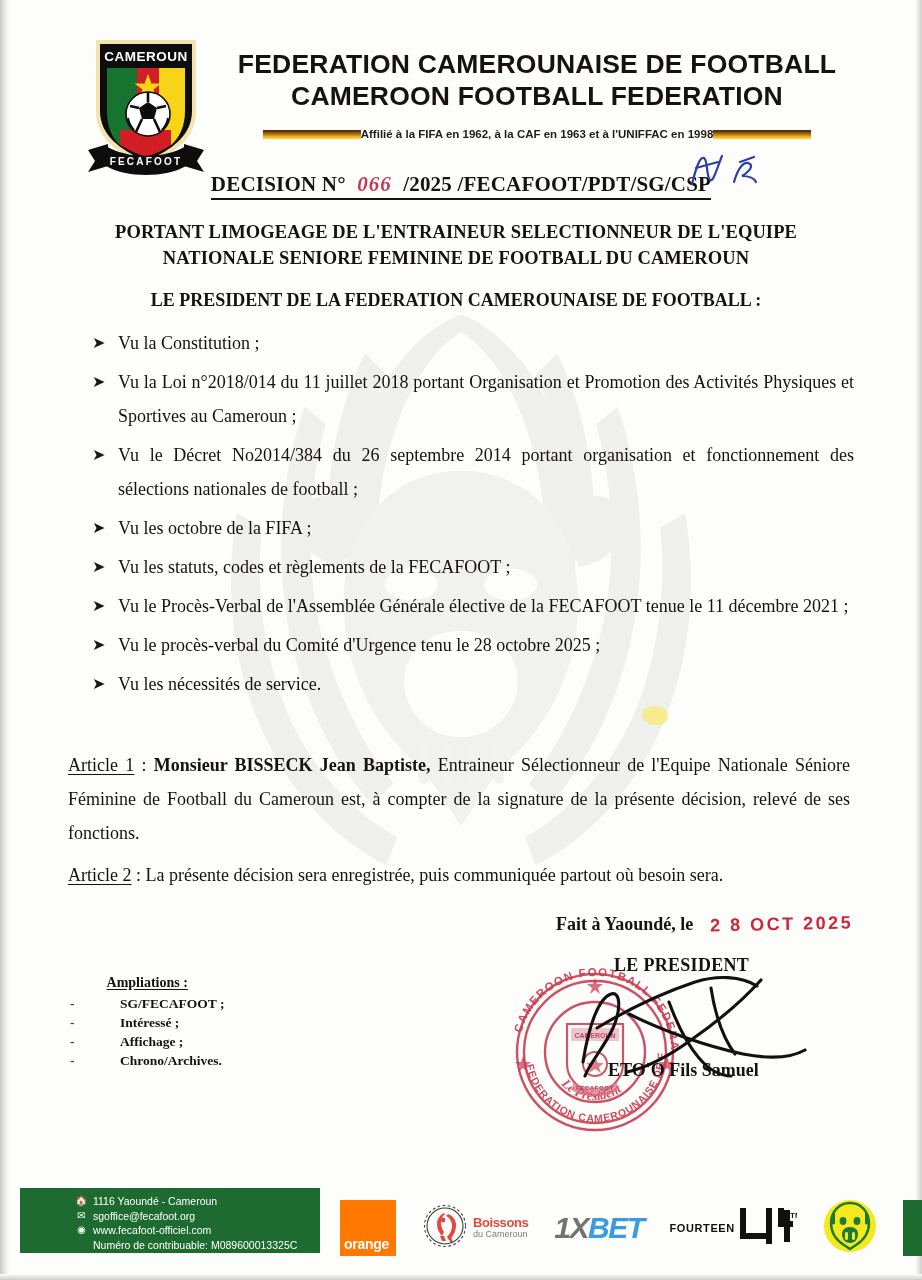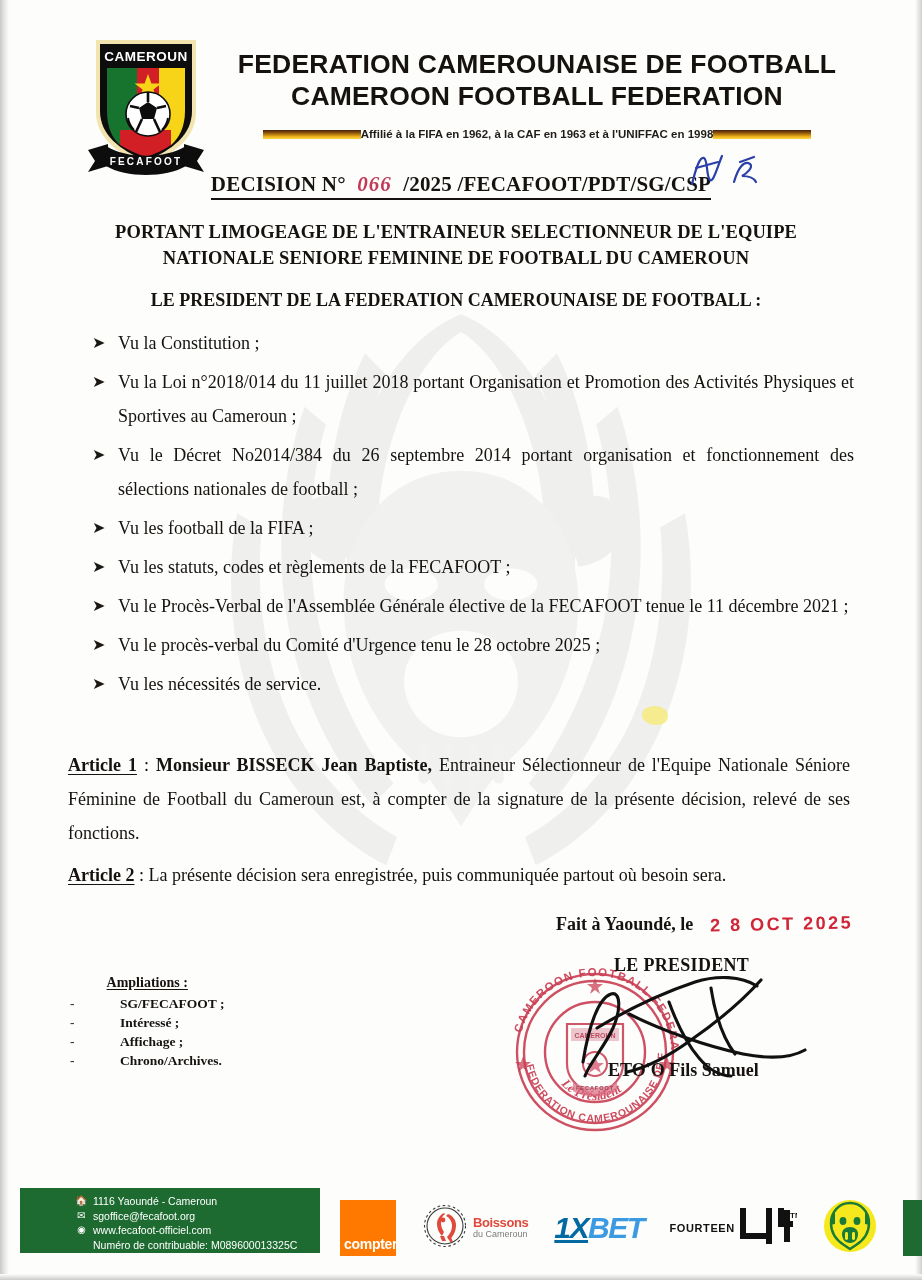--- a/index.html
+++ b/index.html
@@ -192,21 +192,21 @@
     left: 68px;
     width: 782px;
     font-size: 18px;
     line-height: 34px;
     text-align: justify;
     text-align-last: left;
   }
   .article-1 { top: 748px; }
   .article-2 { top: 858px; }
   .art-label {
-    font-weight: bold;
+    font-weight: normal;
     text-decoration: underline;
     text-underline-offset: 3px;
   }
   .art-strong { font-weight: bold; }
 
   
   .fait-line {
     position: absolute;
     left: 556px; top: 914px;
     font-size: 18px;
@@ -329,21 +329,21 @@
   }
   .boissons-txt .b1 { color: #e0493c; font-weight: bold; font-size: 13px; letter-spacing: -0.4px; }
   .boissons-txt .b2 { color: #7b7b7b; font-size: 9px; }
   .sp-1xbet {
     font-family: "Liberation Sans", sans-serif;
     font-weight: bold;
     font-style: italic;
     font-size: 30px;
     letter-spacing: -1.5px;
   }
-  .sp-1xbet .dark { color: #0369a1; text-decoration: underline; }
+  .sp-1xbet .dark { color: #737373; }
   .sp-1xbet .blue { color: #3b9ae1; }
   .sp-fourteen { text-align: center; }
   .sp-fourteen .ft-word {
     font-family: "Liberation Sans", sans-serif;
     font-weight: bold;
     font-size: 11px;
     letter-spacing: 0.6px;
     color: #111;
   }
   .sp-green-bar {
@@ -467,21 +467,21 @@
     <div class="vu-item">
       <span class="vu-arrow">➤</span>
       <span class="vu-text justified">Vu la Loi n°2018/014 du 11 juillet 2018 portant Organisation et Promotion des Activités Physiques et Sportives au Cameroun ;</span>
     </div>
     <div class="vu-item">
       <span class="vu-arrow">➤</span>
       <span class="vu-text justified">Vu le Décret No2014/384 du 26 septembre 2014 portant organisation et fonctionnement des sélections nationales de football ;</span>
     </div>
     <div class="vu-item">
       <span class="vu-arrow">➤</span>
-      <span class="vu-text">Vu les football de la FIFA ;</span>
+      <span class="vu-text">Vu les octobre de la FIFA ;</span>
     </div>
     <div class="vu-item">
       <span class="vu-arrow">➤</span>
       <span class="vu-text">Vu les statuts, codes et règlements de la FECAFOOT ;</span>
     </div>
     <div class="vu-item">
       <span class="vu-arrow">➤</span>
       <span class="vu-text justified">Vu le Procès-Verbal de l'Assemblée Générale élective de la FECAFOOT tenue le 11 décembre 2021 ;</span>
     </div>
     <div class="vu-item">
@@ -602,21 +602,21 @@
       </div>
       <div class="f-row indented">
         <span>Numéro de contribuable: M089600013325C</span>
       </div>
     </div>
 
     <div class="sponsors">
 
       <div class="sp">
         <div class="sp-orange">
-          <span class="ol">compter</span>
+          <span class="ol">orange</span>
         </div>
       </div>
 
       <div class="sp sp-boissons">
         <span>
           <svg width="46" height="46" viewBox="0 0 46 46" xmlns="http://www.w3.org/2000/svg">
             <g stroke="#3a3a3a" stroke-width="1.1" fill="none">
               <circle cx="23" cy="23" r="18"></circle>
               <circle cx="23" cy="23" r="20.5" stroke-dasharray="2.6 2.6"></circle>
             </g>

